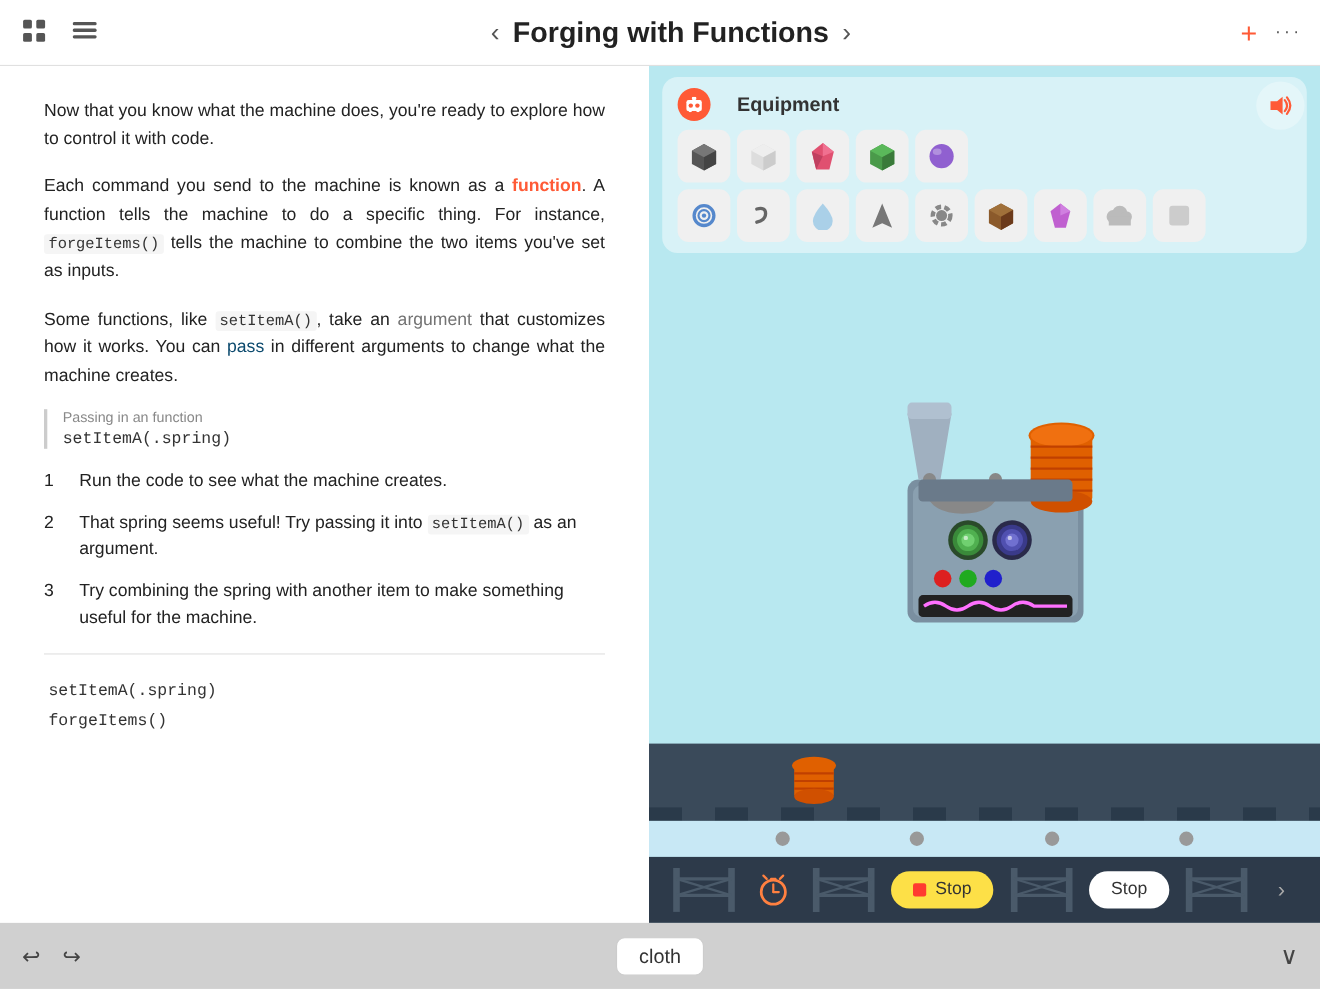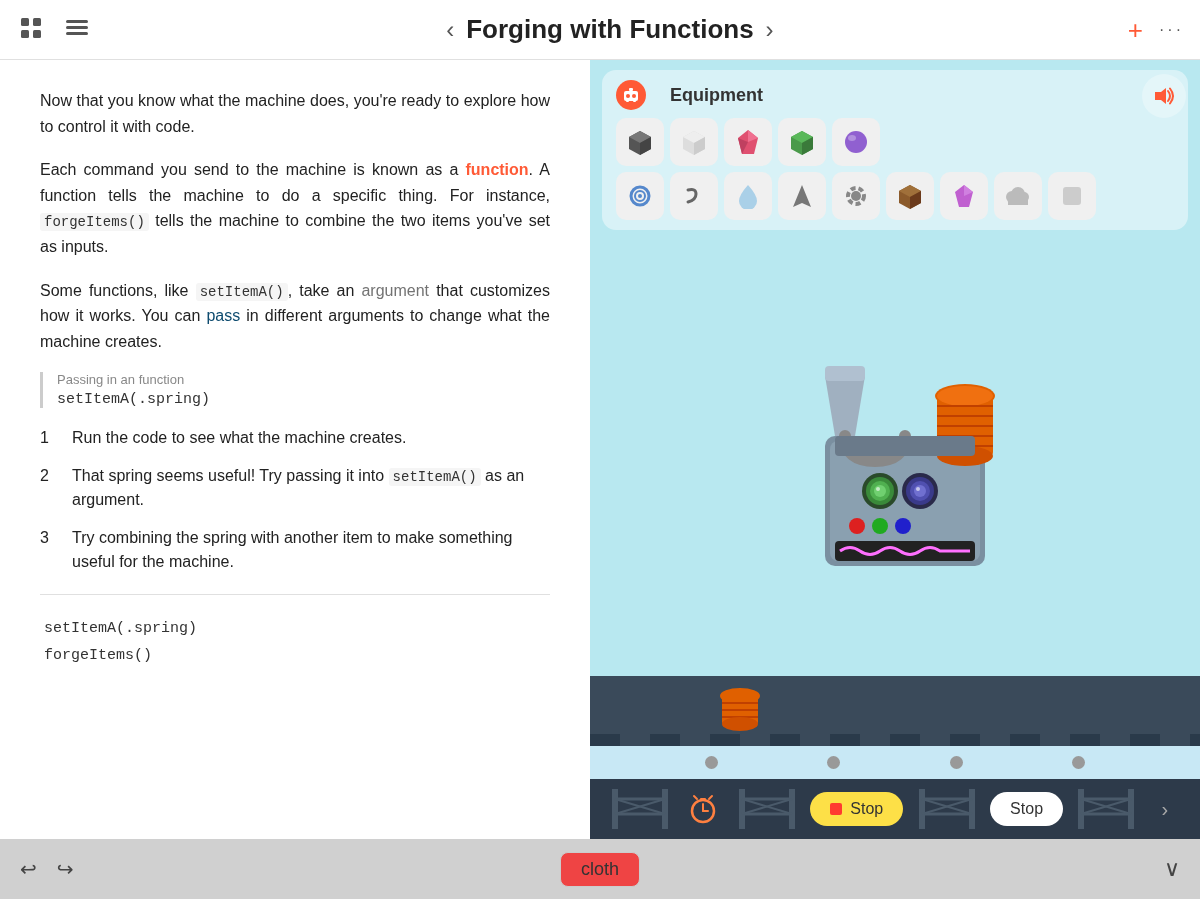--- a/index.html
+++ b/index.html
@@ -227,21 +227,21 @@
       background: none;
       border: none;
       cursor: pointer;
       font-size: 20px;
       color: #444;
     }
     .cloth-badge {
       position: absolute;
       left: 50%;
       transform: translateX(-50%);
-      background: #ef4444;
+      background: #ffffff;
       border: 1px solid #ccc;
       border-radius: 8px;
       padding: 6px 20px;
       font-size: 18px;
       color: #333;
       font-weight: 400;
     }
     .collapse-btn {
       margin-left: auto;
       background: none;

